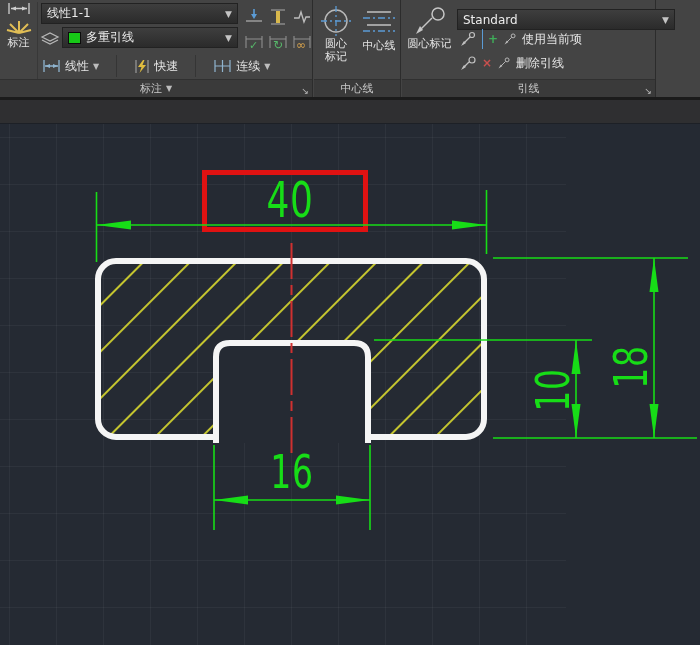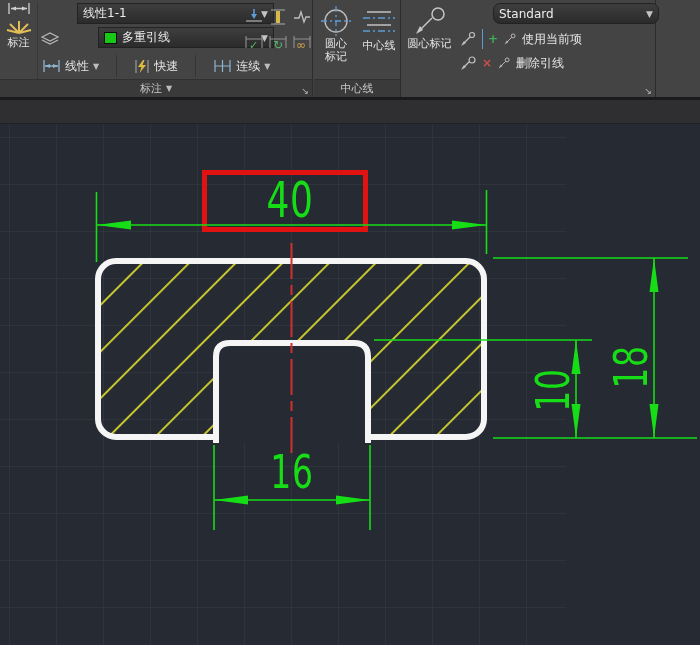--- a/index.html
+++ b/index.html
@@ -11,21 +11,21 @@
   .panel{position:absolute;top:0;height:97px;border-right:1px solid #2c2c2c;background:#444;}
   .panel-footer{position:absolute;bottom:0;left:0;right:0;height:18px;background:#3a3a3a;
       border-top:1px solid #303030;display:flex;align-items:center;justify-content:center;
       font-size:11px;color:#c9c9c9;gap:4px;}
   .launcher{position:absolute;right:3px;bottom:1px;font-size:9px;color:#bbb;}
   .ddarrow{font-size:8px;color:#bdbdbd;}
   .big-btn{position:absolute;display:flex;flex-direction:column;align-items:center;justify-content:flex-start;
       color:#e6e6e6;font-size:11px;cursor:default;}
   .combo{position:absolute;height:21px;background:linear-gradient(#3e3e3e,#2b2b2b);
       border:1px solid #222;display:flex;align-items:center;padding:0 5px;gap:5px;
-      color:#ececec;font-size:12px;margin-left:36px;}
+      color:#ececec;font-size:12px;}
   .combo .arrow{margin-left:auto;font-size:9px;color:#c4c4c4;}
   .swatch{width:13px;height:12px;background:#17c817;border:1px solid #0c0c0c;flex:0 0 auto;}
   .btn-row{position:absolute;display:flex;align-items:center;gap:13px;color:#e6e6e6;font-size:12px;}
   .mini{display:flex;align-items:center;gap:4px;padding:2px 4px;}
   .icon-grid{position:absolute;left:243px;top:5px;display:grid;grid-template-columns:repeat(3,22px);
       grid-auto-rows:23px;gap:2px;}
   .icon-cell{display:flex;align-items:center;justify-content:center;font-size:13px;}
   .v-sep{width:1px;align-self:stretch;background:#353535;}
   .leader-row{position:absolute;display:flex;align-items:center;gap:5px;color:#e6e6e6;font-size:12px;}
   .glyph-green{color:#3fae5a;font-weight:bold;font-size:12px;}
@@ -179,21 +179,21 @@
     <div class="panel" style="left:402px;width:254px;">
       <div class="big-btn" style="left:1px;top:6px;width:53px;height:72px;">
         <svg width="34" height="30" viewBox="0 0 34 30">
           <circle cx="25" cy="8" r="6" stroke="#c6c6c6" stroke-width="1.5" fill="none"></circle>
           <path d="M19 12 L7 24" stroke="#c6c6c6" stroke-width="1.5"></path>
           <polygon points="3,28 10,24 7,20" fill="#c6c6c6"></polygon>
         </svg>
         <span>圆心标记</span>
       </div>
 
-      <div class="combo" style="left:55px;top:3px;width:166px;border-radius:7px;">
+      <div class="combo" style="left:55px;top:9px;width:218px;">
         <span>Standard</span>
         <span class="arrow">▼</span>
       </div>
 
       <div class="leader-row" style="left:57px;top:29px;height:20px;">
         <svg width="18" height="16" viewBox="0 0 18 16">
           <circle cx="13" cy="4" r="2.5" stroke="#c0c0c0" stroke-width="1.2" fill="none"></circle>
           <path d="M11 6 L4 13" stroke="#c0c0c0" stroke-width="1.2"></path>
           <polygon points="2,15 7,12 5,10" fill="#c0c0c0"></polygon>
         </svg>
@@ -215,20 +215,23 @@
         </svg>
         <span class="glyph-red">×</span>
         <svg width="14" height="14" viewBox="0 0 18 16">
           <circle cx="13" cy="4" r="2.5" stroke="#c0c0c0" stroke-width="1.2" fill="none"></circle>
           <path d="M11 6 L4 13" stroke="#c0c0c0" stroke-width="1.2"></path>
           <polygon points="2,15 7,12 5,10" fill="#c0c0c0"></polygon>
         </svg>
         <span>删除引线</span>
       </div>
 
+      <div class="panel-footer">
+        <span>引线</span>
+      </div>
       <span class="launcher">↘</span>
     </div>
 
   </div>
 
   <div class="ribbon-edge"></div>
   <div class="substrip"></div>
 
   <div class="canvas">
     <svg width="700" height="521" viewBox="0 0 700 521">

